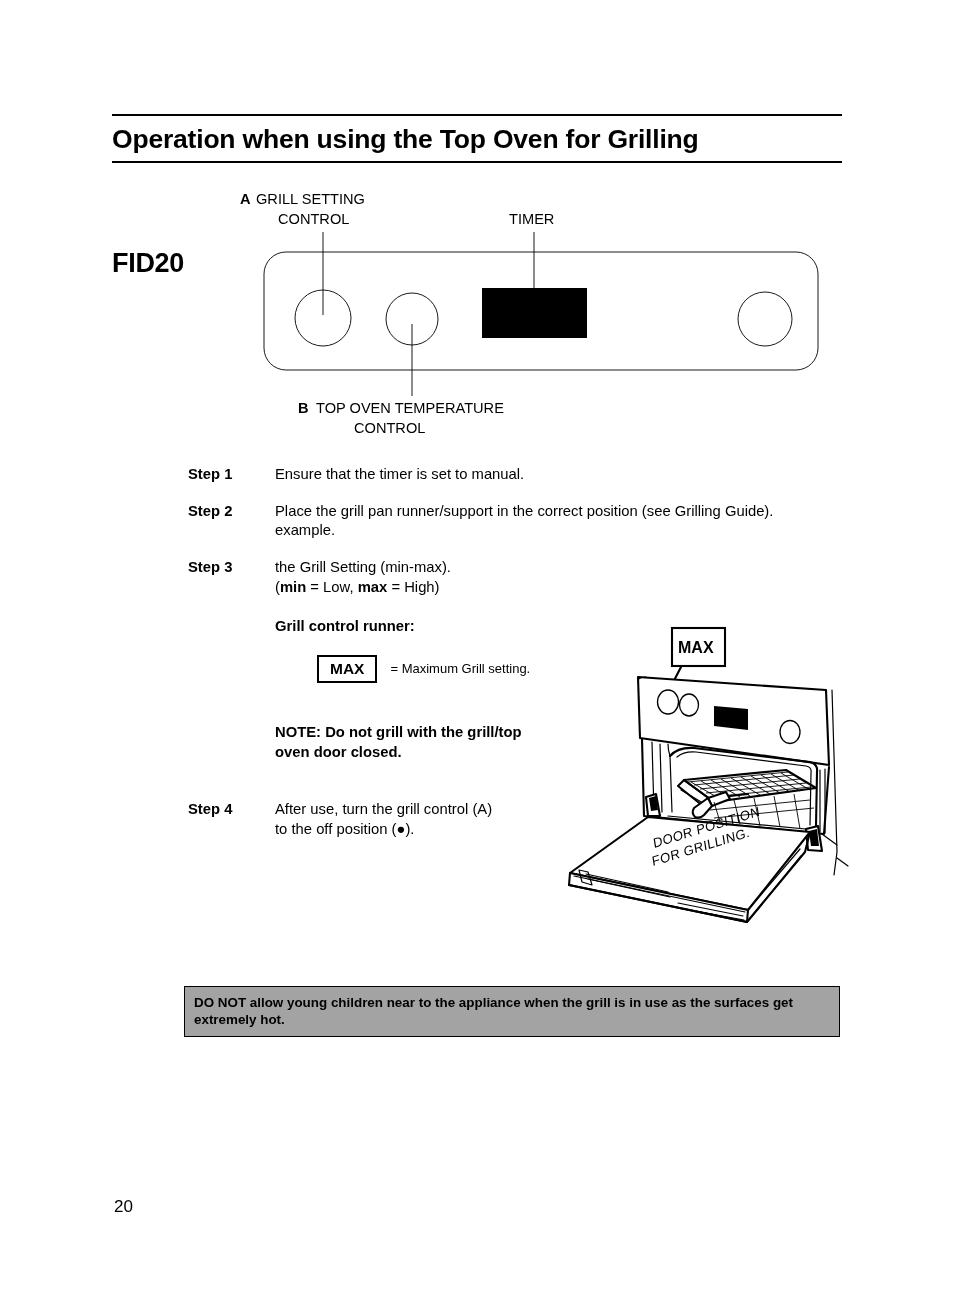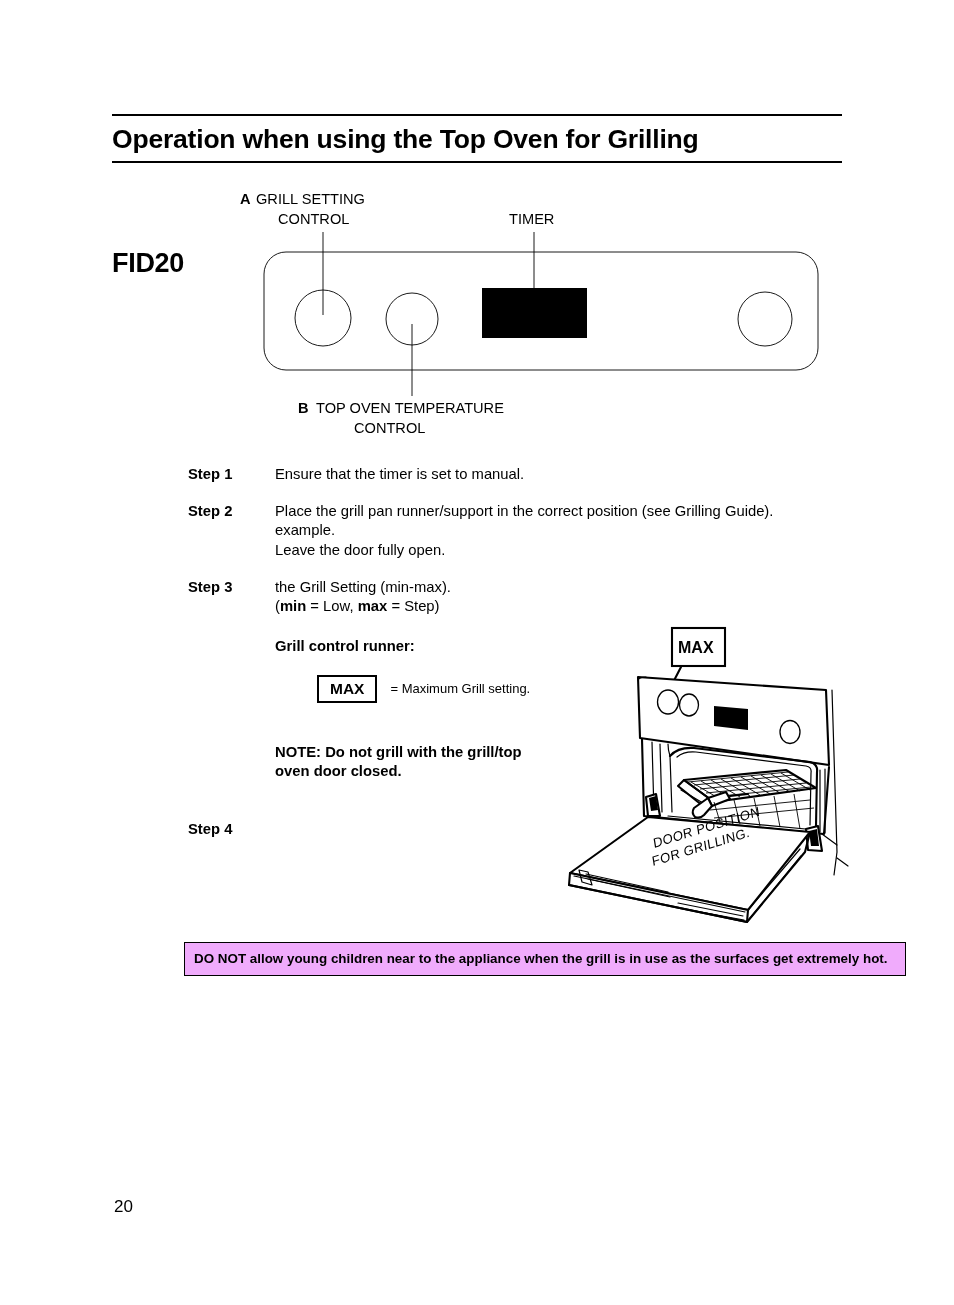--- a/index.html
+++ b/index.html
@@ -161,24 +161,24 @@
     font-family: "Liberation Sans", sans-serif;
     font-size: 16px;
     font-weight: bold;
     fill: #000;
   }
 
   
   #warning-box {
     position: absolute;
     left: 184px;
-    top: 942px;
-    width: 722px;
+    top: 986px;
+    width: 656px;
     box-sizing: border-box;
-    background: #f0abfc;
+    background: #a3a3a3;
     border: 1.6px solid #000;
     padding: 7px 9px 8px 9px;
     font-size: 13.4px;
     font-weight: bold;
     line-height: 1.27;
   }
 
   
   #page-number {
     position: absolute;
@@ -235,46 +235,49 @@
     <div class="step-body">
       <span class="ln">Ensure that the timer is set to manual.</span>
     </div>
   </div>
 
   <div class="step-row" id="step-2">
     <div class="step-label">Step 2</div>
     <div class="step-body">
       <span class="ln">Place the grill pan runner/support in the correct position (see Grilling Guide).</span>
       <span class="ln">example.</span>
-      <span class="ln">Leave the door fully open.</span>
     </div>
   </div>
 
   <div class="step-row" id="step-3">
     <div class="step-label">Step 3</div>
     <div class="step-body">
       <span class="ln">the Grill Setting (min-max).</span>
-      <span class="ln"><span>(</span><b>min</b><span> = Low,  </span><b>max</b><span> = Step)</span></span>
+      <span class="ln"><span>(</span><b>min</b><span> = Low,  </span><b>max</b><span> = High)</span></span>
 
       <span class="sub-head">Grill control runner:</span>
 
       <div class="example-row">
         <span class="maxbox">MAX</span>
         <span class="eq">= Maximum Grill setting.</span>
       </div>
 
       <div class="note-block">
         <span class="ln">NOTE: Do not grill with the grill/top</span>
         <span class="ln">oven door closed.</span>
       </div>
     </div>
   </div>
 
   <div class="step-row" id="step-4" style="margin-top:38px;">
     <div class="step-label">Step 4</div>
+    <div class="step-body">
+      <span class="ln narrow">After use, turn the grill control (A)</span>
+      <span class="ln narrow">to the off position (●).</span>
+    </div>
   </div>
 
 </div>
 
 <div id="oven-illustration">
   <svg width="310" height="320" viewBox="0 0 310 320" xmlns="http://www.w3.org/2000/svg">
 
     <rect x="124" y="8" width="53" height="38" fill="#fff" stroke="#000" stroke-width="2.1"></rect>
     <text class="ov-maxtext" x="130" y="33">MAX</text>
 

